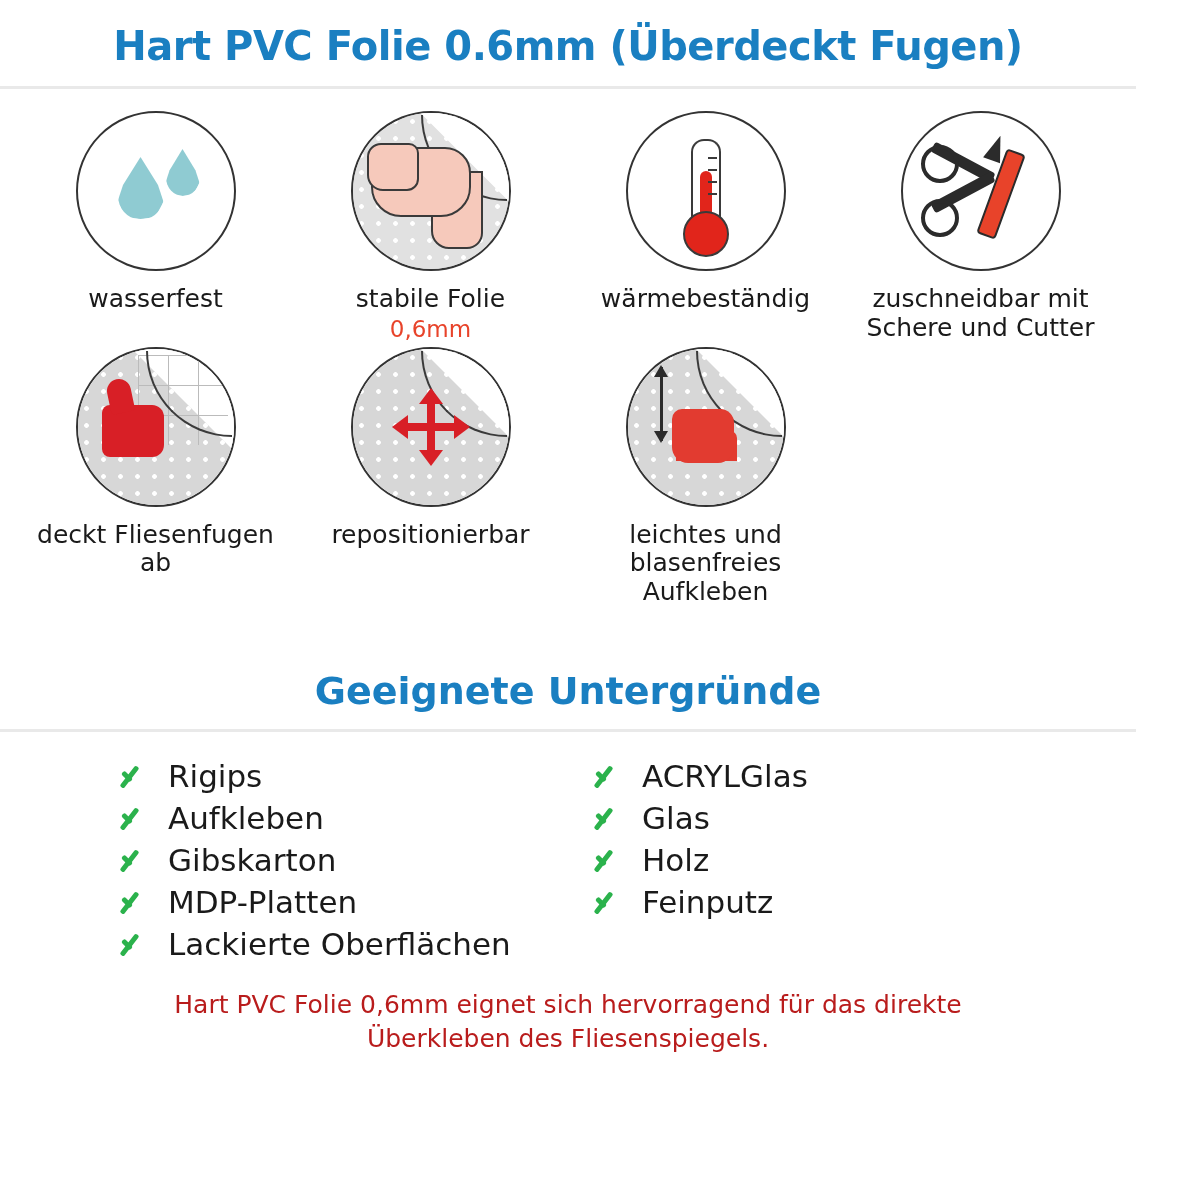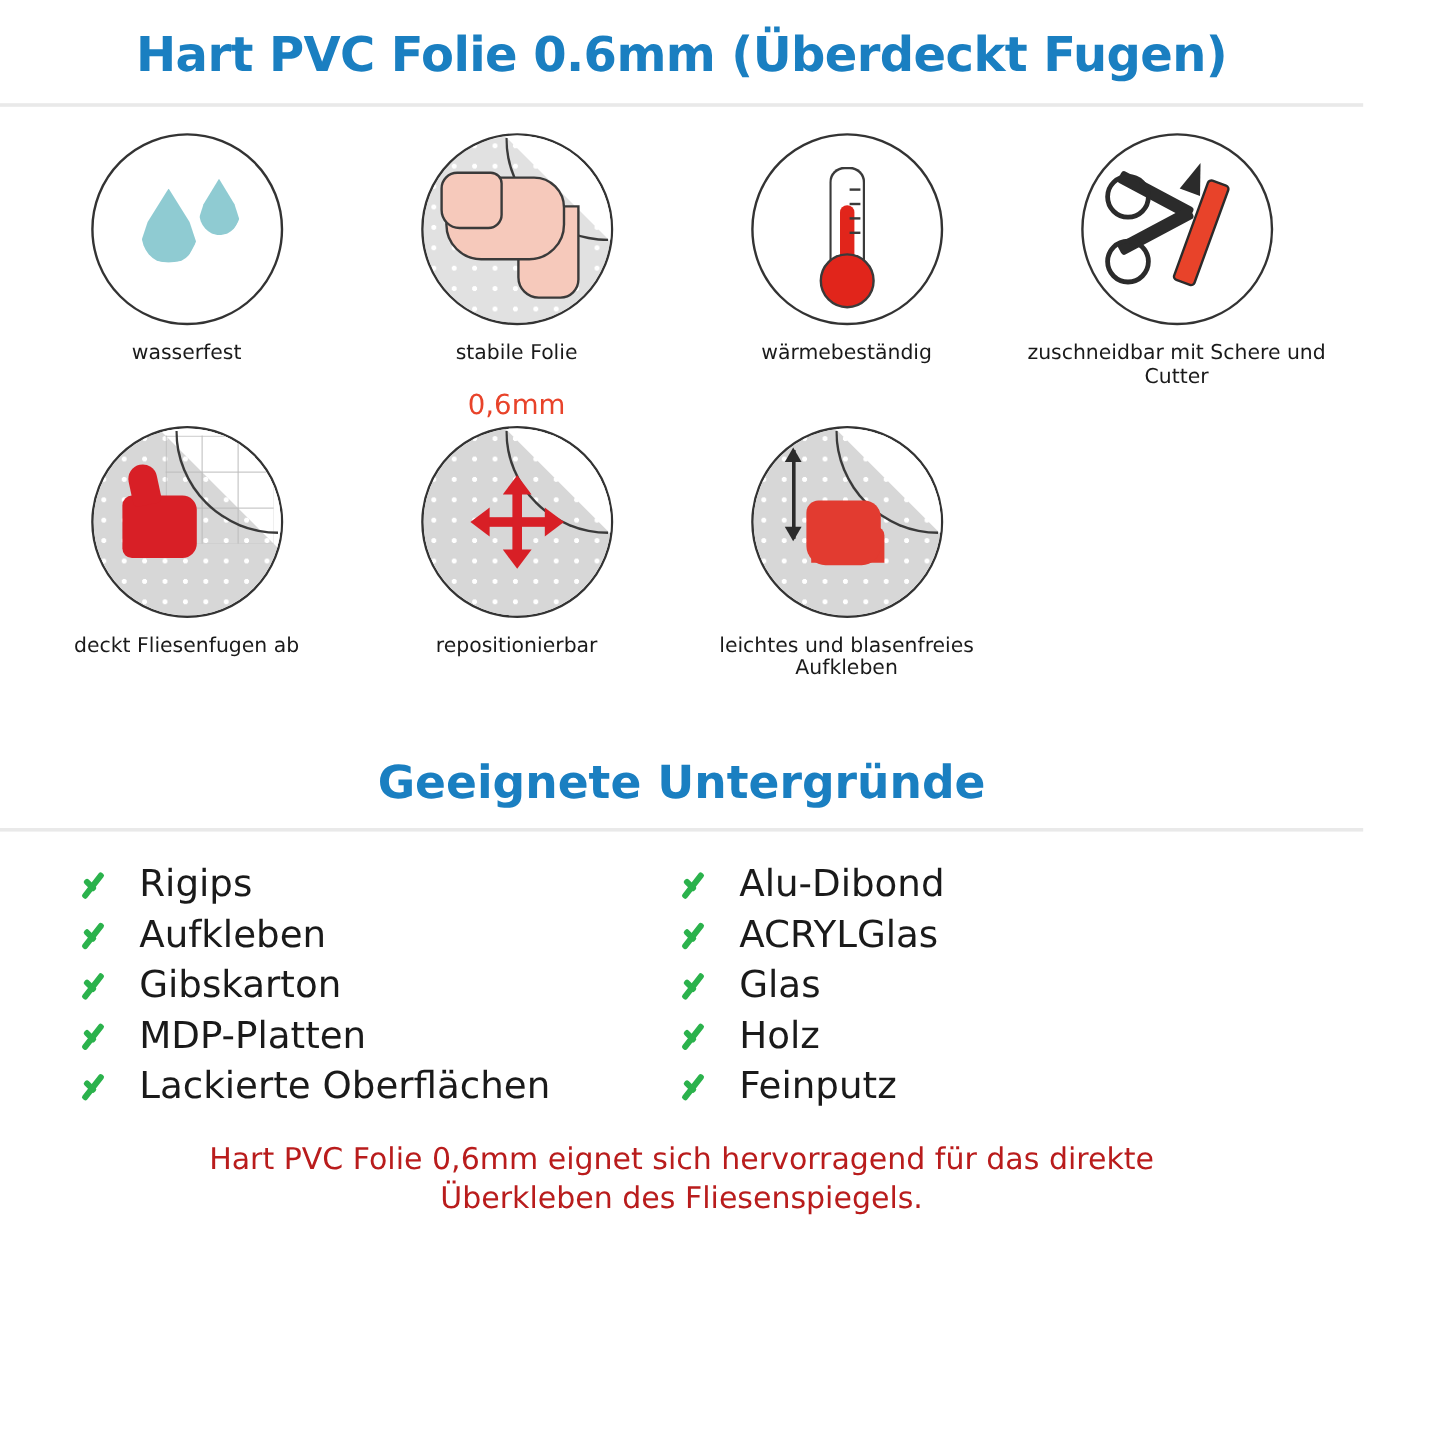--- a/index.html
+++ b/index.html
@@ -64,29 +64,29 @@
     height: 156px;
     border-radius: 50%;
     border: 2px solid #333;
     background: #fff;
     position: relative;
     overflow: hidden;
     flex: none;
   }
   .feature-label {
     margin-top: 14px;
-    font-size: 17px;
+    font-size: 25px;
     line-height: 1.15;
     color: #1a1a1a;
     max-width: 270px;
   }
   .feature-sub {
     font-size: 23px;
     color: #e8432a;
-    margin-top: 20px;
+    margin-top: 2px;
   }
 
   
   .drop {
     position: absolute;
     background: #8fcbd2;
     border-radius: 50% 50% 50% 50% / 60% 60% 40% 40%;
   }
   .drop.big {
     width: 46px; height: 62px;
@@ -330,21 +330,21 @@
     width: 0; height: 0;
     border-left: 7px solid transparent;
     border-right: 7px solid transparent;
     border-top: 12px solid #2b2b2b;
   }
 
   
   .substrates {
     display: grid;
     grid-template-columns: 1fr 1fr;
-    padding: 26px 90px 0 66px;
+    padding: 26px 90px 0 118px;
     column-gap: 20px;
     row-gap: 0;
   }
   .sub-col {
     display: flex;
     flex-direction: column;
     gap: 6px;
   }
   .sub-item {
     display: flex;
@@ -522,24 +522,20 @@
         <span>MDP-Platten</span>
       </div>
       <div class="sub-item">
         <span class="check"></span>
         <span>Lackierte Oberflächen</span>
       </div>
     </div>
     <div class="sub-col">
       <div class="sub-item">
         <span class="check"></span>
-        <span>Alu-Dibond</span>
-      </div>
-      <div class="sub-item">
-        <span class="check"></span>
         <span>ACRYLGlas</span>
       </div>
       <div class="sub-item">
         <span class="check"></span>
         <span>Glas</span>
       </div>
       <div class="sub-item">
         <span class="check"></span>
         <span>Holz</span>
       </div>

